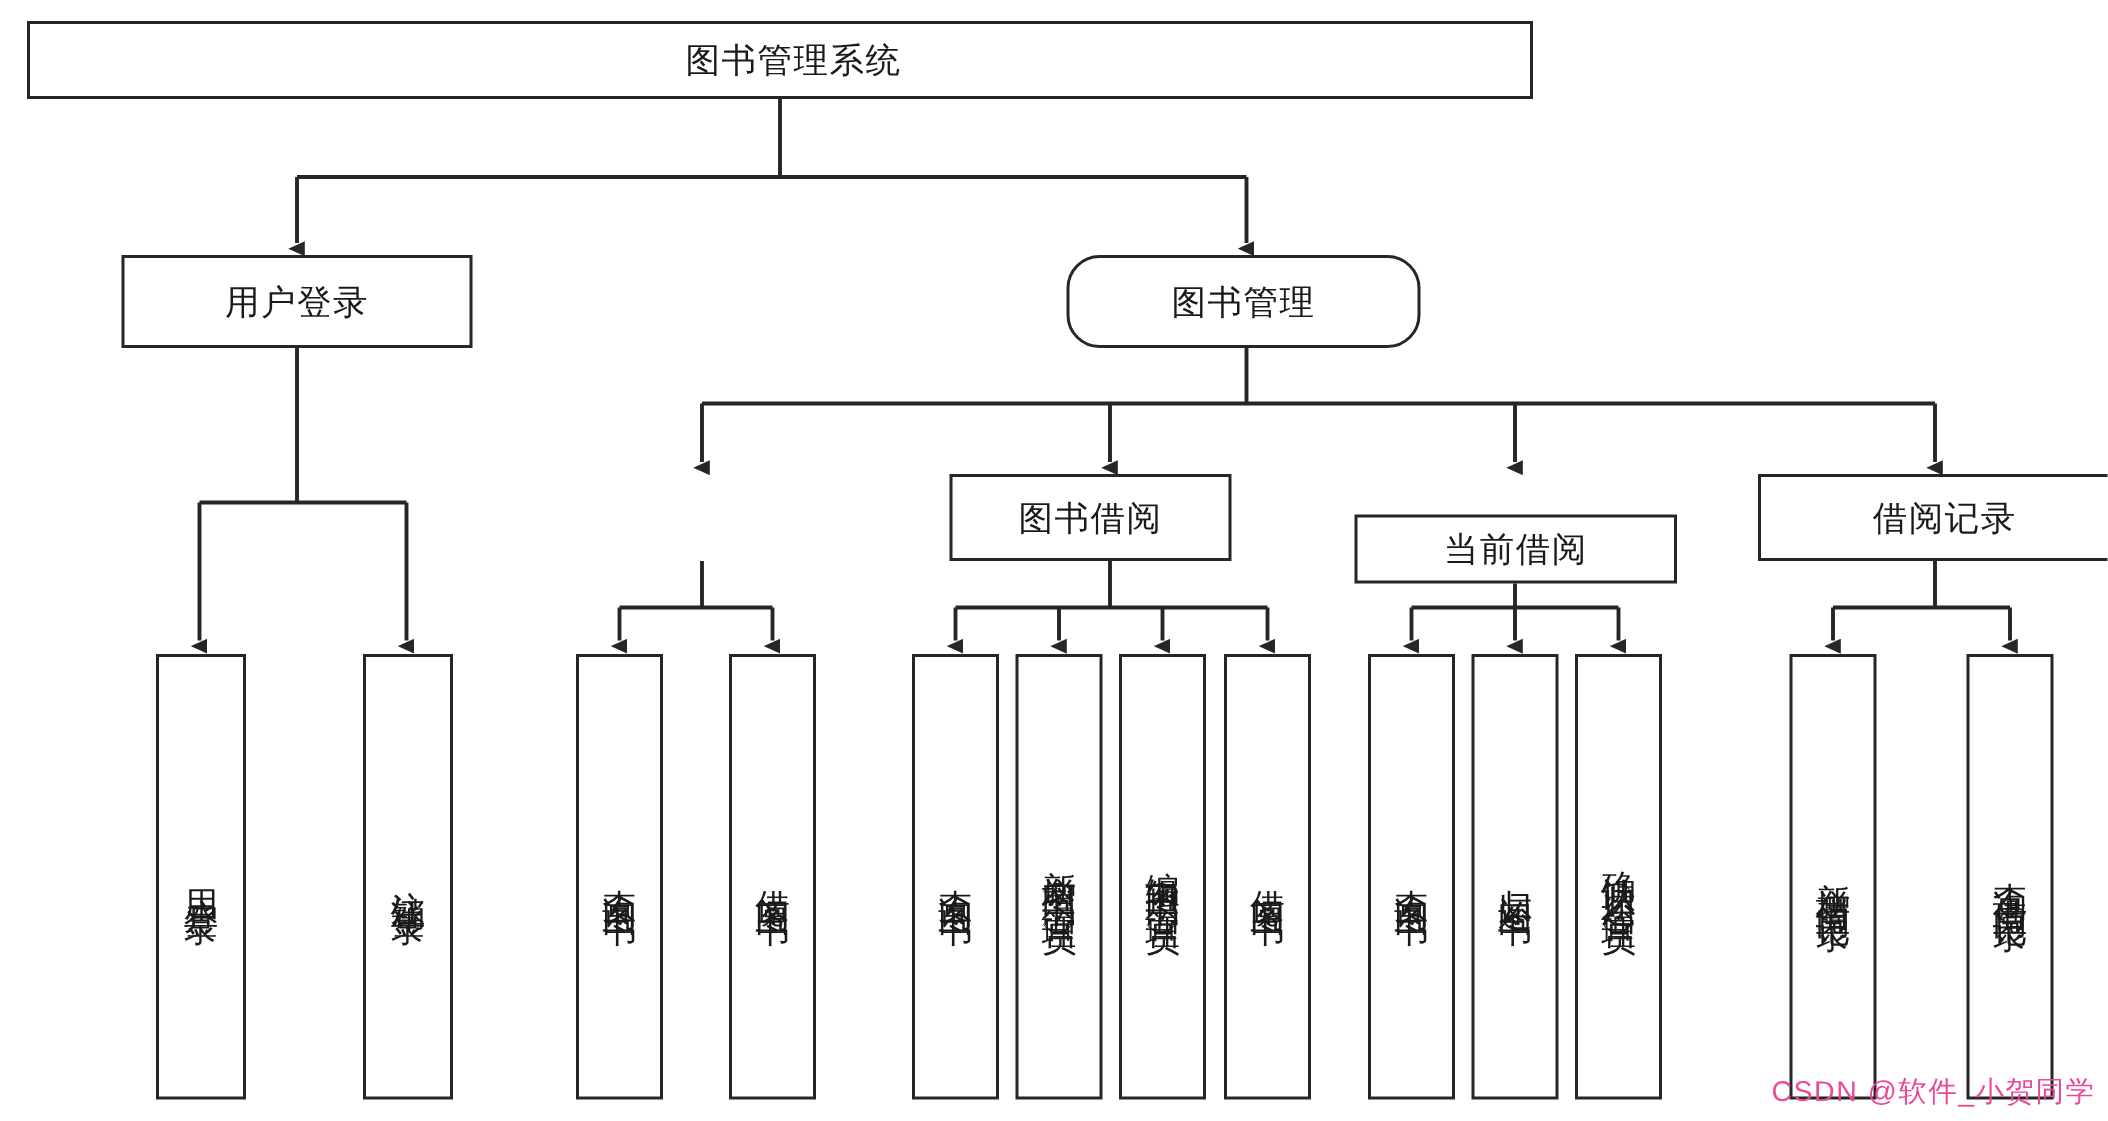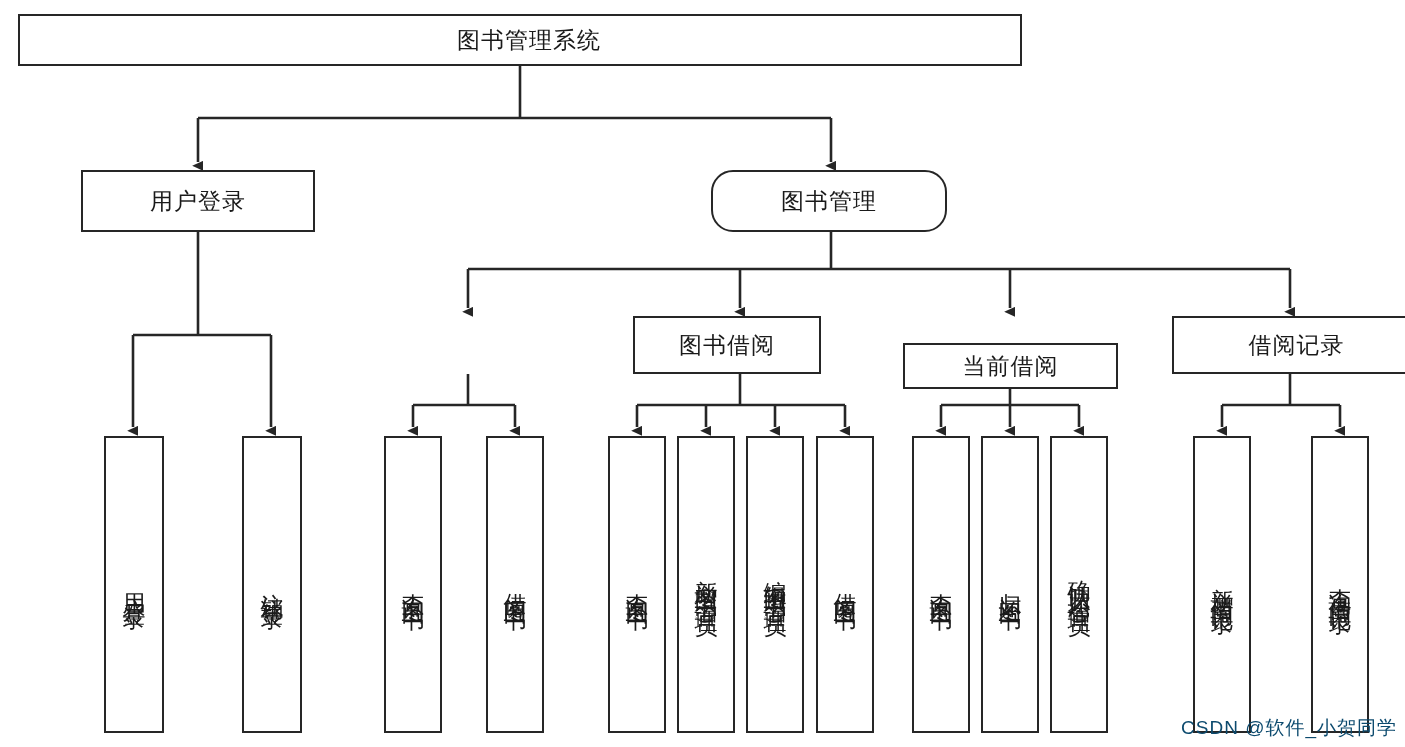--- a/index.html
+++ b/index.html
@@ -42,21 +42,21 @@
     text-orientation:upright;
     font-size:23px;
     letter-spacing:5px;
     line-height:1;
     white-space:nowrap;
   }
   #watermark{
     position:absolute;
     right:8px;bottom:6px;
     font-size:19px;
-    color:#0c4a6e;
+    color:#ec4899;
     letter-spacing:1px;
     white-space:nowrap;
     pointer-events:none;
     text-align:right;
   }
 </style>
 </head>
 <body>
 
 <div id="stage">

